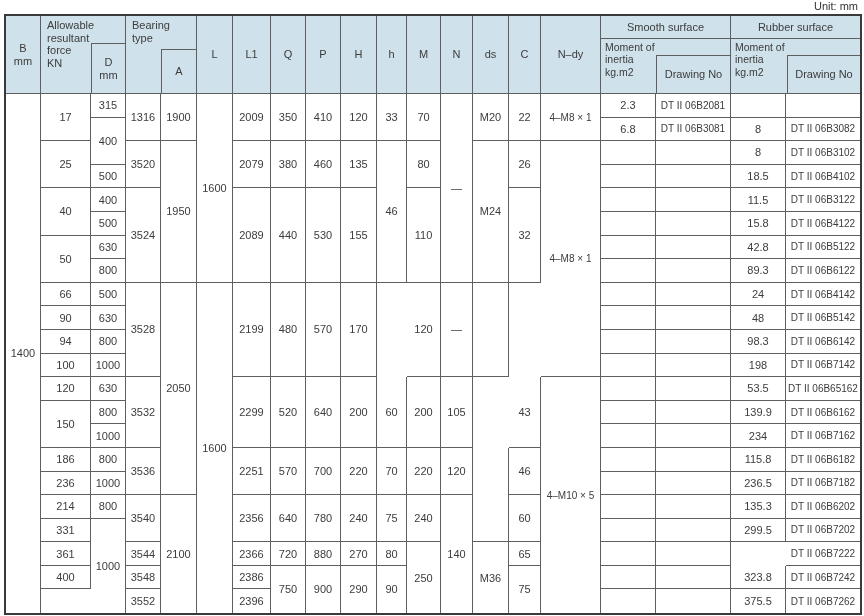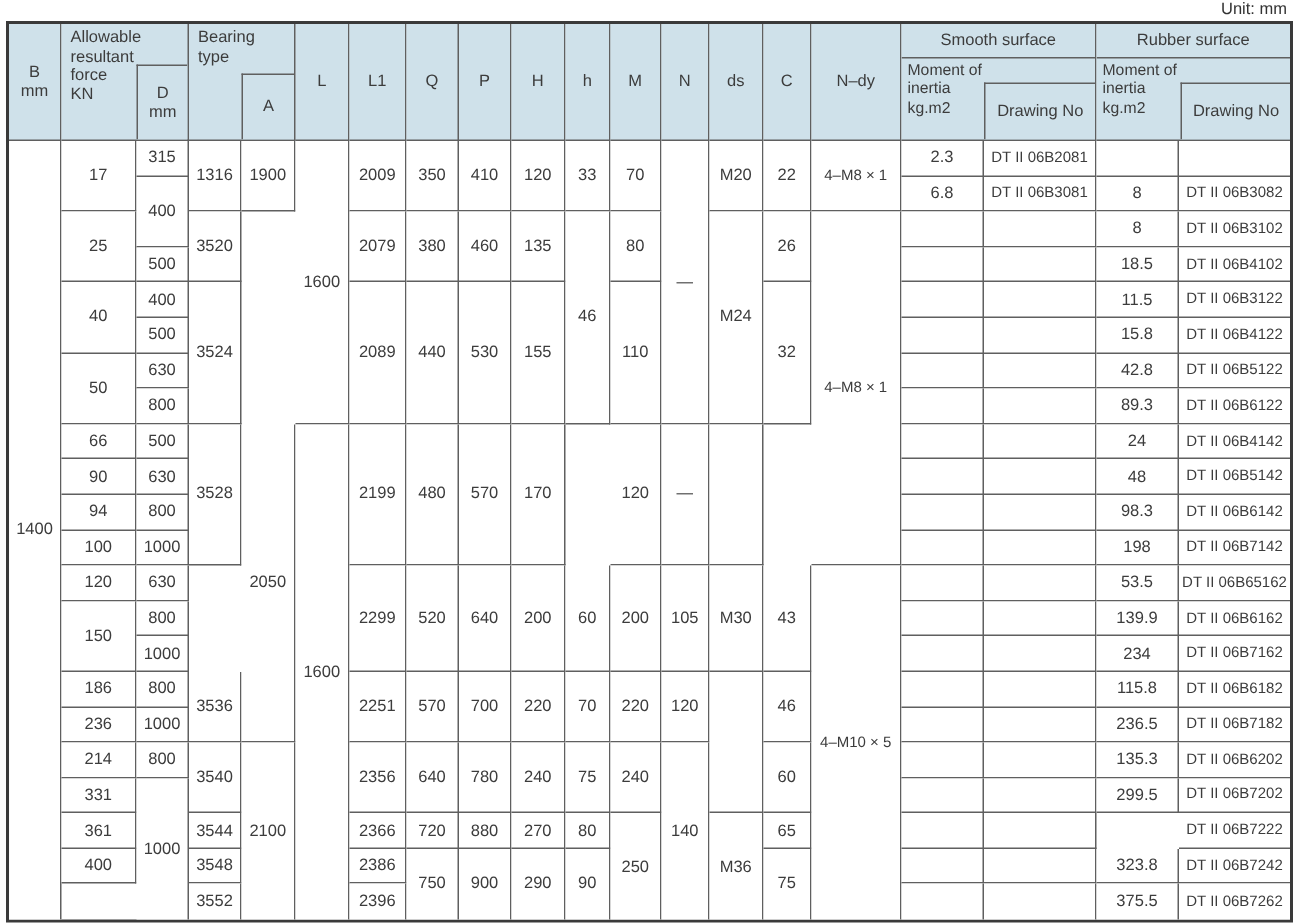--- a/index.html
+++ b/index.html
@@ -123,26 +123,28 @@
       <div class="cell" style="grid-area: 15 / 3 / 16;">800</div>
       <div class="cell" style="grid-area: 16 / 3 / 17;">1000</div>
       <div class="cell" style="grid-area: 17 / 3 / 18;">800</div>
       <div class="cell" style="grid-area: 18 / 3 / 19;">1000</div>
       <div class="cell" style="grid-area: 19 / 3 / 20;">800</div>
       <div class="cell no-bb" style="grid-area: 20 / 3 / 24;">1000</div>
       <div class="cell" style="grid-area: 2 / 4 / 4;">1316</div>
       <div class="cell" style="grid-area: 4 / 4 / 6;">3520</div>
       <div class="cell" style="grid-area: 6 / 4 / 10;">3524</div>
       <div class="cell" style="grid-area: 10 / 4 / 14;">3528</div>
+      <div class="cell" style="grid-area: 14 / 4 / 17;">3532</div>
       <div class="cell" style="grid-area: 17 / 4 / 19;">3536</div>
       <div class="cell" style="grid-area: 19 / 4 / 21;">3540</div>
       <div class="cell" style="grid-area: 21 / 4 / 22;">3544</div>
       <div class="cell" style="grid-area: 22 / 4 / 23;">3548</div>
       <div class="cell no-bb" style="grid-area: 23 / 4 / 24;">3552</div>
       <div class="cell" style="grid-area: 2 / 5 / 4;">1900</div>
+      <div class="cell" style="grid-area: 4 / 5 / 10;">1950</div>
       <div class="cell" style="grid-area: 10 / 5 / 19;">2050</div>
       <div class="cell no-bb" style="grid-area: 19 / 5 / 24;">2100</div>
       <div class="cell" style="grid-area: 2 / 6 / 10;">1600</div>
       <div class="cell no-bb" style="grid-area: 10 / 6 / 24;">1600</div>
       <div class="cell" style="grid-area: 2 / 7 / 4;">2009</div>
       <div class="cell" style="grid-area: 4 / 7 / 6;">2079</div>
       <div class="cell" style="grid-area: 6 / 7 / 10;">2089</div>
       <div class="cell" style="grid-area: 10 / 7 / 14;">2199</div>
       <div class="cell" style="grid-area: 14 / 7 / 17;">2299</div>
       <div class="cell" style="grid-area: 17 / 7 / 19;">2251</div>
@@ -193,21 +195,20 @@
       <div class="cell" style="grid-area: 19 / 12 / 21;">240</div>
       <div class="cell no-bb" style="grid-area: 21 / 12 / 24;">250</div>
       <div class="cell" style="grid-area: 2 / 13 / 10;">—</div>
       <div class="cell" style="grid-area: 10 / 13 / 14;">—</div>
       <div class="cell" style="grid-area: 14 / 13 / 17;">105</div>
       <div class="cell" style="grid-area: 17 / 13 / 19;">120</div>
       <div class="cell no-bb" style="grid-area: 19 / 13 / 24;">140</div>
       <div class="cell" style="grid-area: 2 / 14 / 4;">M20</div>
       <div class="cell" style="grid-area: 4 / 14 / 10;">M24</div>
       <div class="cell" style="grid-area: 10 / 14 / 14;"></div>
-      <div class="cell" style="grid-area: 14 / 14 / 17;">M30</div>
       <div class="cell" style="grid-area: 17 / 14 / 21;"></div>
       <div class="cell no-bb" style="grid-area: 21 / 14 / 24;">M36</div>
       <div class="cell" style="grid-area: 2 / 15 / 4;">22</div>
       <div class="cell" style="grid-area: 4 / 15 / 6;">26</div>
       <div class="cell" style="grid-area: 6 / 15 / 10;">32</div>
       <div class="cell" style="grid-area: 14 / 15 / 17;">43</div>
       <div class="cell" style="grid-area: 17 / 15 / 19;">46</div>
       <div class="cell" style="grid-area: 19 / 15 / 21;">60</div>
       <div class="cell" style="grid-area: 21 / 15 / 22;">65</div>
       <div class="cell no-bb" style="grid-area: 22 / 15 / 24;">75</div>

